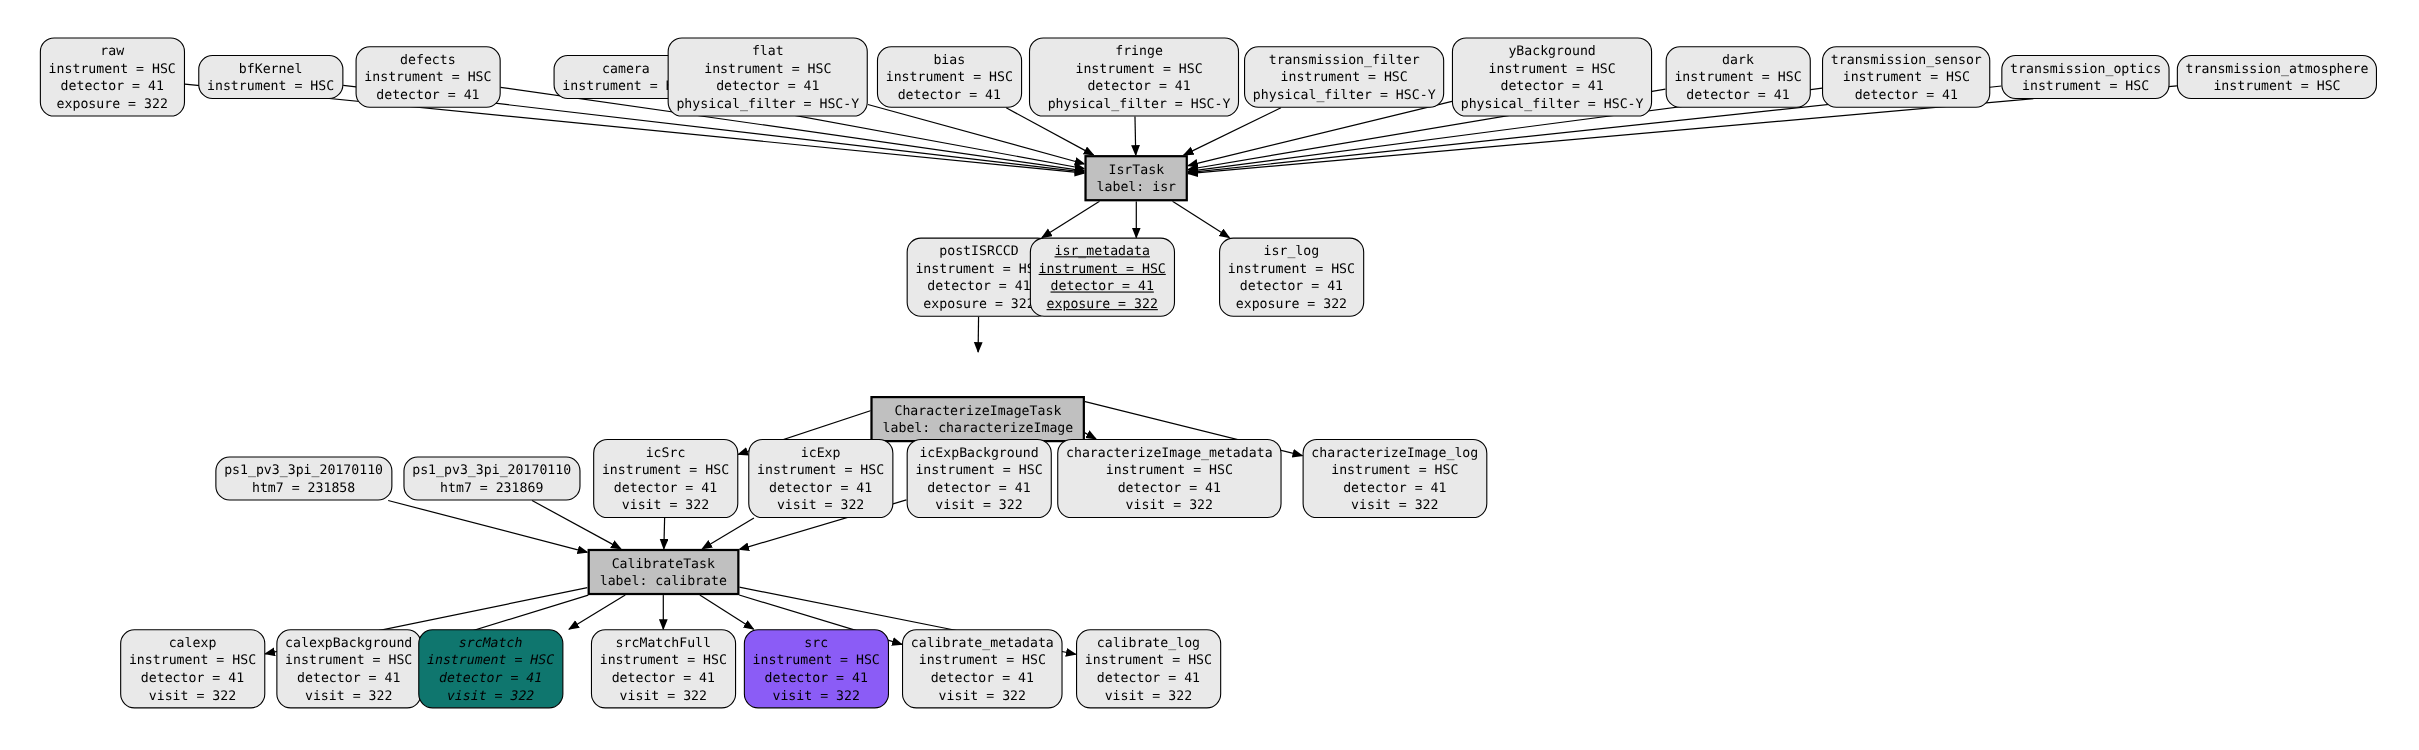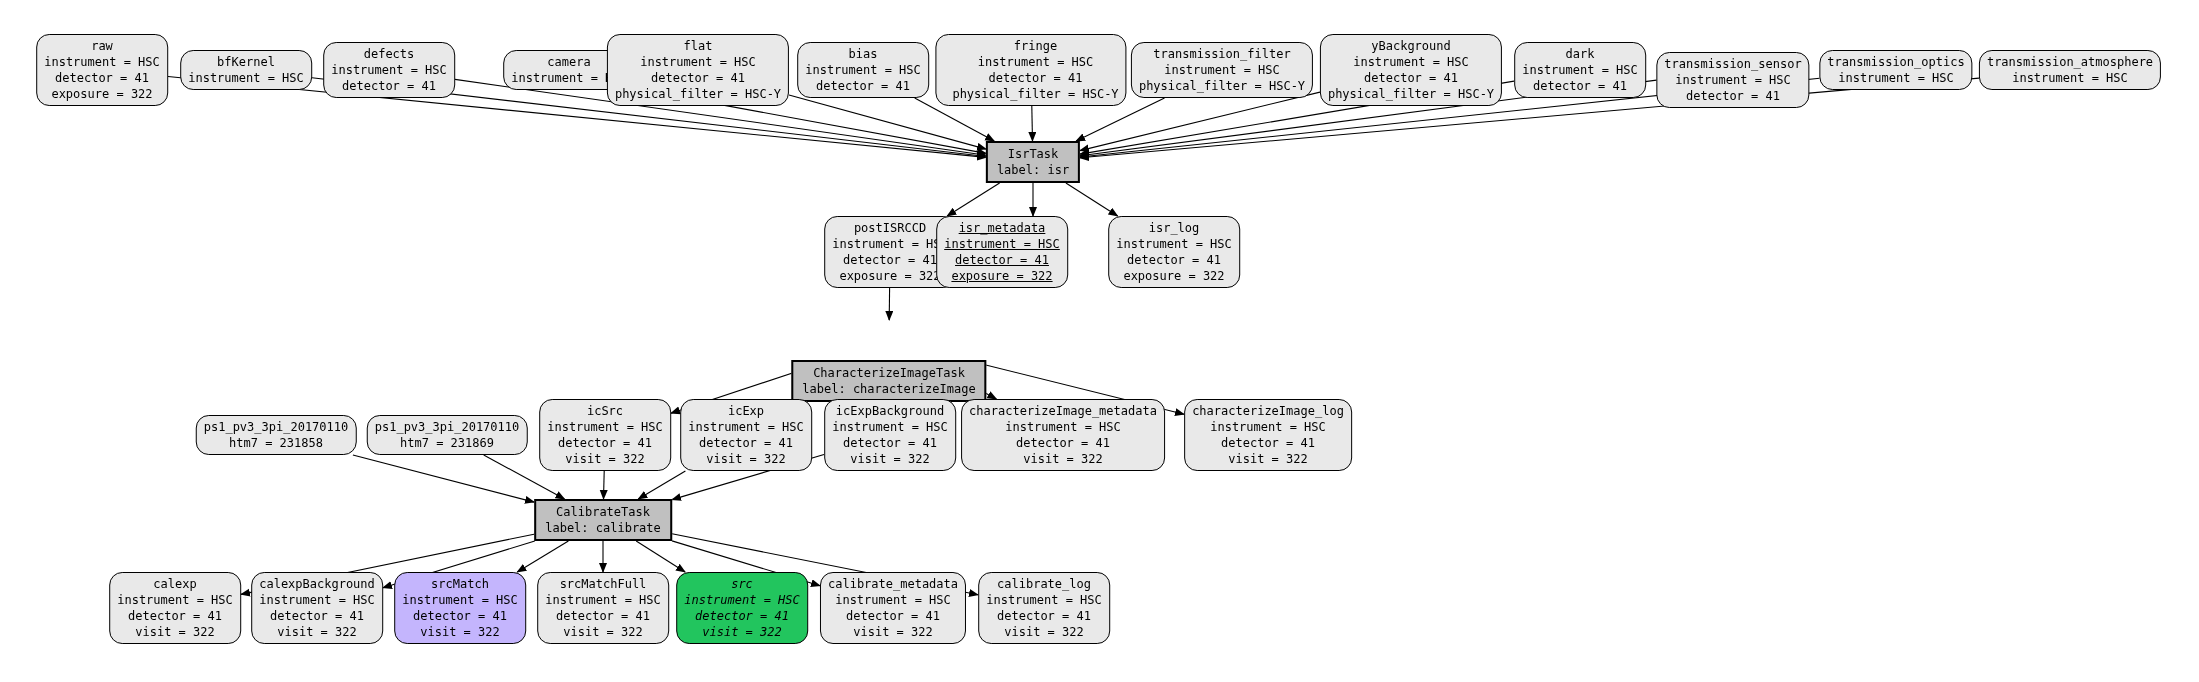--- a/index.html
+++ b/index.html
@@ -136,21 +136,21 @@
       <div class="nline">yBackground</div>
       <div class="nline">instrument = HSC</div>
       <div class="nline">detector = 41</div>
       <div class="nline">physical_filter = HSC-Y</div>
     </div>
     <div class="node dataset" style="background: rgb(233, 233, 233); border-color: rgb(0, 0, 0); left: 1580px; top: 70px;">
       <div class="nline">dark</div>
       <div class="nline">instrument = HSC</div>
       <div class="nline">detector = 41</div>
     </div>
-    <div class="node dataset" style="background: rgb(233, 233, 233); border-color: rgb(0, 0, 0); left: 1733px; top: 70px; margin-top: 10px;">
+    <div class="node dataset" style="background: rgb(233, 233, 233); border-color: rgb(0, 0, 0); left: 1733px; top: 70px;">
       <div class="nline">transmission_sensor</div>
       <div class="nline">instrument = HSC</div>
       <div class="nline">detector = 41</div>
     </div>
     <div class="node dataset" style="background: rgb(233, 233, 233); border-color: rgb(0, 0, 0); left: 1896px; top: 70px;">
       <div class="nline">transmission_optics</div>
       <div class="nline">instrument = HSC</div>
     </div>
     <div class="node dataset" style="background: rgb(233, 233, 233); border-color: rgb(0, 0, 0); left: 2070px; top: 70px;">
       <div class="nline">transmission_atmosphere</div>
@@ -229,33 +229,33 @@
       <div class="nline">instrument = HSC</div>
       <div class="nline">detector = 41</div>
       <div class="nline">visit = 322</div>
     </div>
     <div class="node dataset" style="background: rgb(233, 233, 233); border-color: rgb(0, 0, 0); left: 317px; top: 608px;">
       <div class="nline">calexpBackground</div>
       <div class="nline">instrument = HSC</div>
       <div class="nline">detector = 41</div>
       <div class="nline">visit = 322</div>
     </div>
-    <div class="node dataset" style="background: #c4b5fd; border-color: rgb(0, 0, 0); left: 460px; top: 608px;">
+    <div class="node dataset" style="background: #0f766e; border-color: rgb(0, 0, 0); left: 446px; top: 608px; font-style: italic;">
       <div class="nline">srcMatch</div>
       <div class="nline">instrument = HSC</div>
       <div class="nline">detector = 41</div>
       <div class="nline">visit = 322</div>
     </div>
     <div class="node dataset" style="background: rgb(233, 233, 233); border-color: rgb(0, 0, 0); left: 603px; top: 608px;">
       <div class="nline">srcMatchFull</div>
       <div class="nline">instrument = HSC</div>
       <div class="nline">detector = 41</div>
       <div class="nline">visit = 322</div>
     </div>
-    <div class="node dataset" style="background: #22c55e; border-color: rgb(0, 0, 0); left: 742px; top: 608px; font-style: italic;">
+    <div class="node dataset" style="background: #8b5cf6; border-color: rgb(0, 0, 0); left: 742px; top: 608px;">
       <div class="nline">src</div>
       <div class="nline">instrument = HSC</div>
       <div class="nline">detector = 41</div>
       <div class="nline">visit = 322</div>
     </div>
     <div class="node dataset" style="background: rgb(233, 233, 233); border-color: rgb(0, 0, 0); left: 893px; top: 608px;">
       <div class="nline">calibrate_metadata</div>
       <div class="nline">instrument = HSC</div>
       <div class="nline">detector = 41</div>
       <div class="nline">visit = 322</div>

